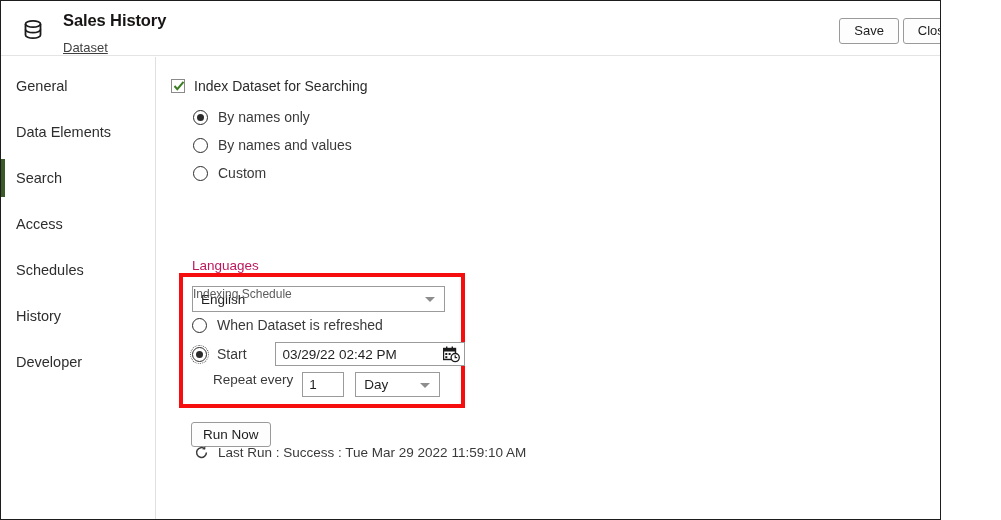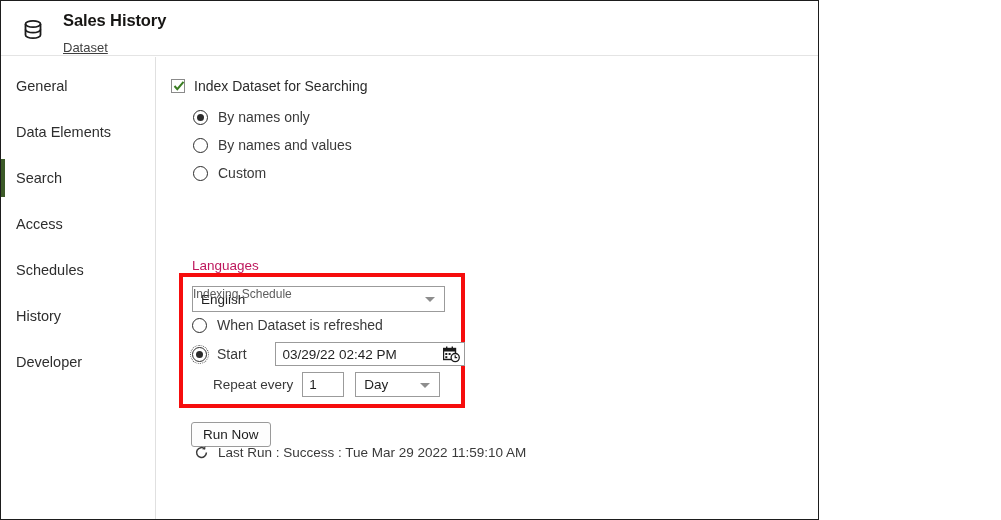--- a/index.html
+++ b/index.html
@@ -7,21 +7,21 @@
     padding: 0;
     background: #ffffff;
   }
   body {
     font-family: "Liberation Sans", sans-serif;
     -webkit-font-smoothing: antialiased;
   }
 
   #app {
     position: relative;
-    width: 819px;
+    width: 941px;
     height: 520px;
     box-sizing: border-box;
     border: 1px solid #1d1d1d;
     background: #ffffff;
     overflow: hidden;
   }
 
   
   .header {
     position: absolute;
@@ -280,21 +280,20 @@
     position: absolute;
     right: 4px;
     top: 3px;
     width: 17px;
     height: 17px;
     cursor: pointer;
   }
 
   .repeat-row {
     display: flex;
-    align-items: center;
     position: absolute;
     left: 56px;
     top: 315px;
   }
   .repeat-label {
     font-size: 13.5px;
     color: #3a3a3a;
     margin-right: 9px;
   }
   .num-input {

